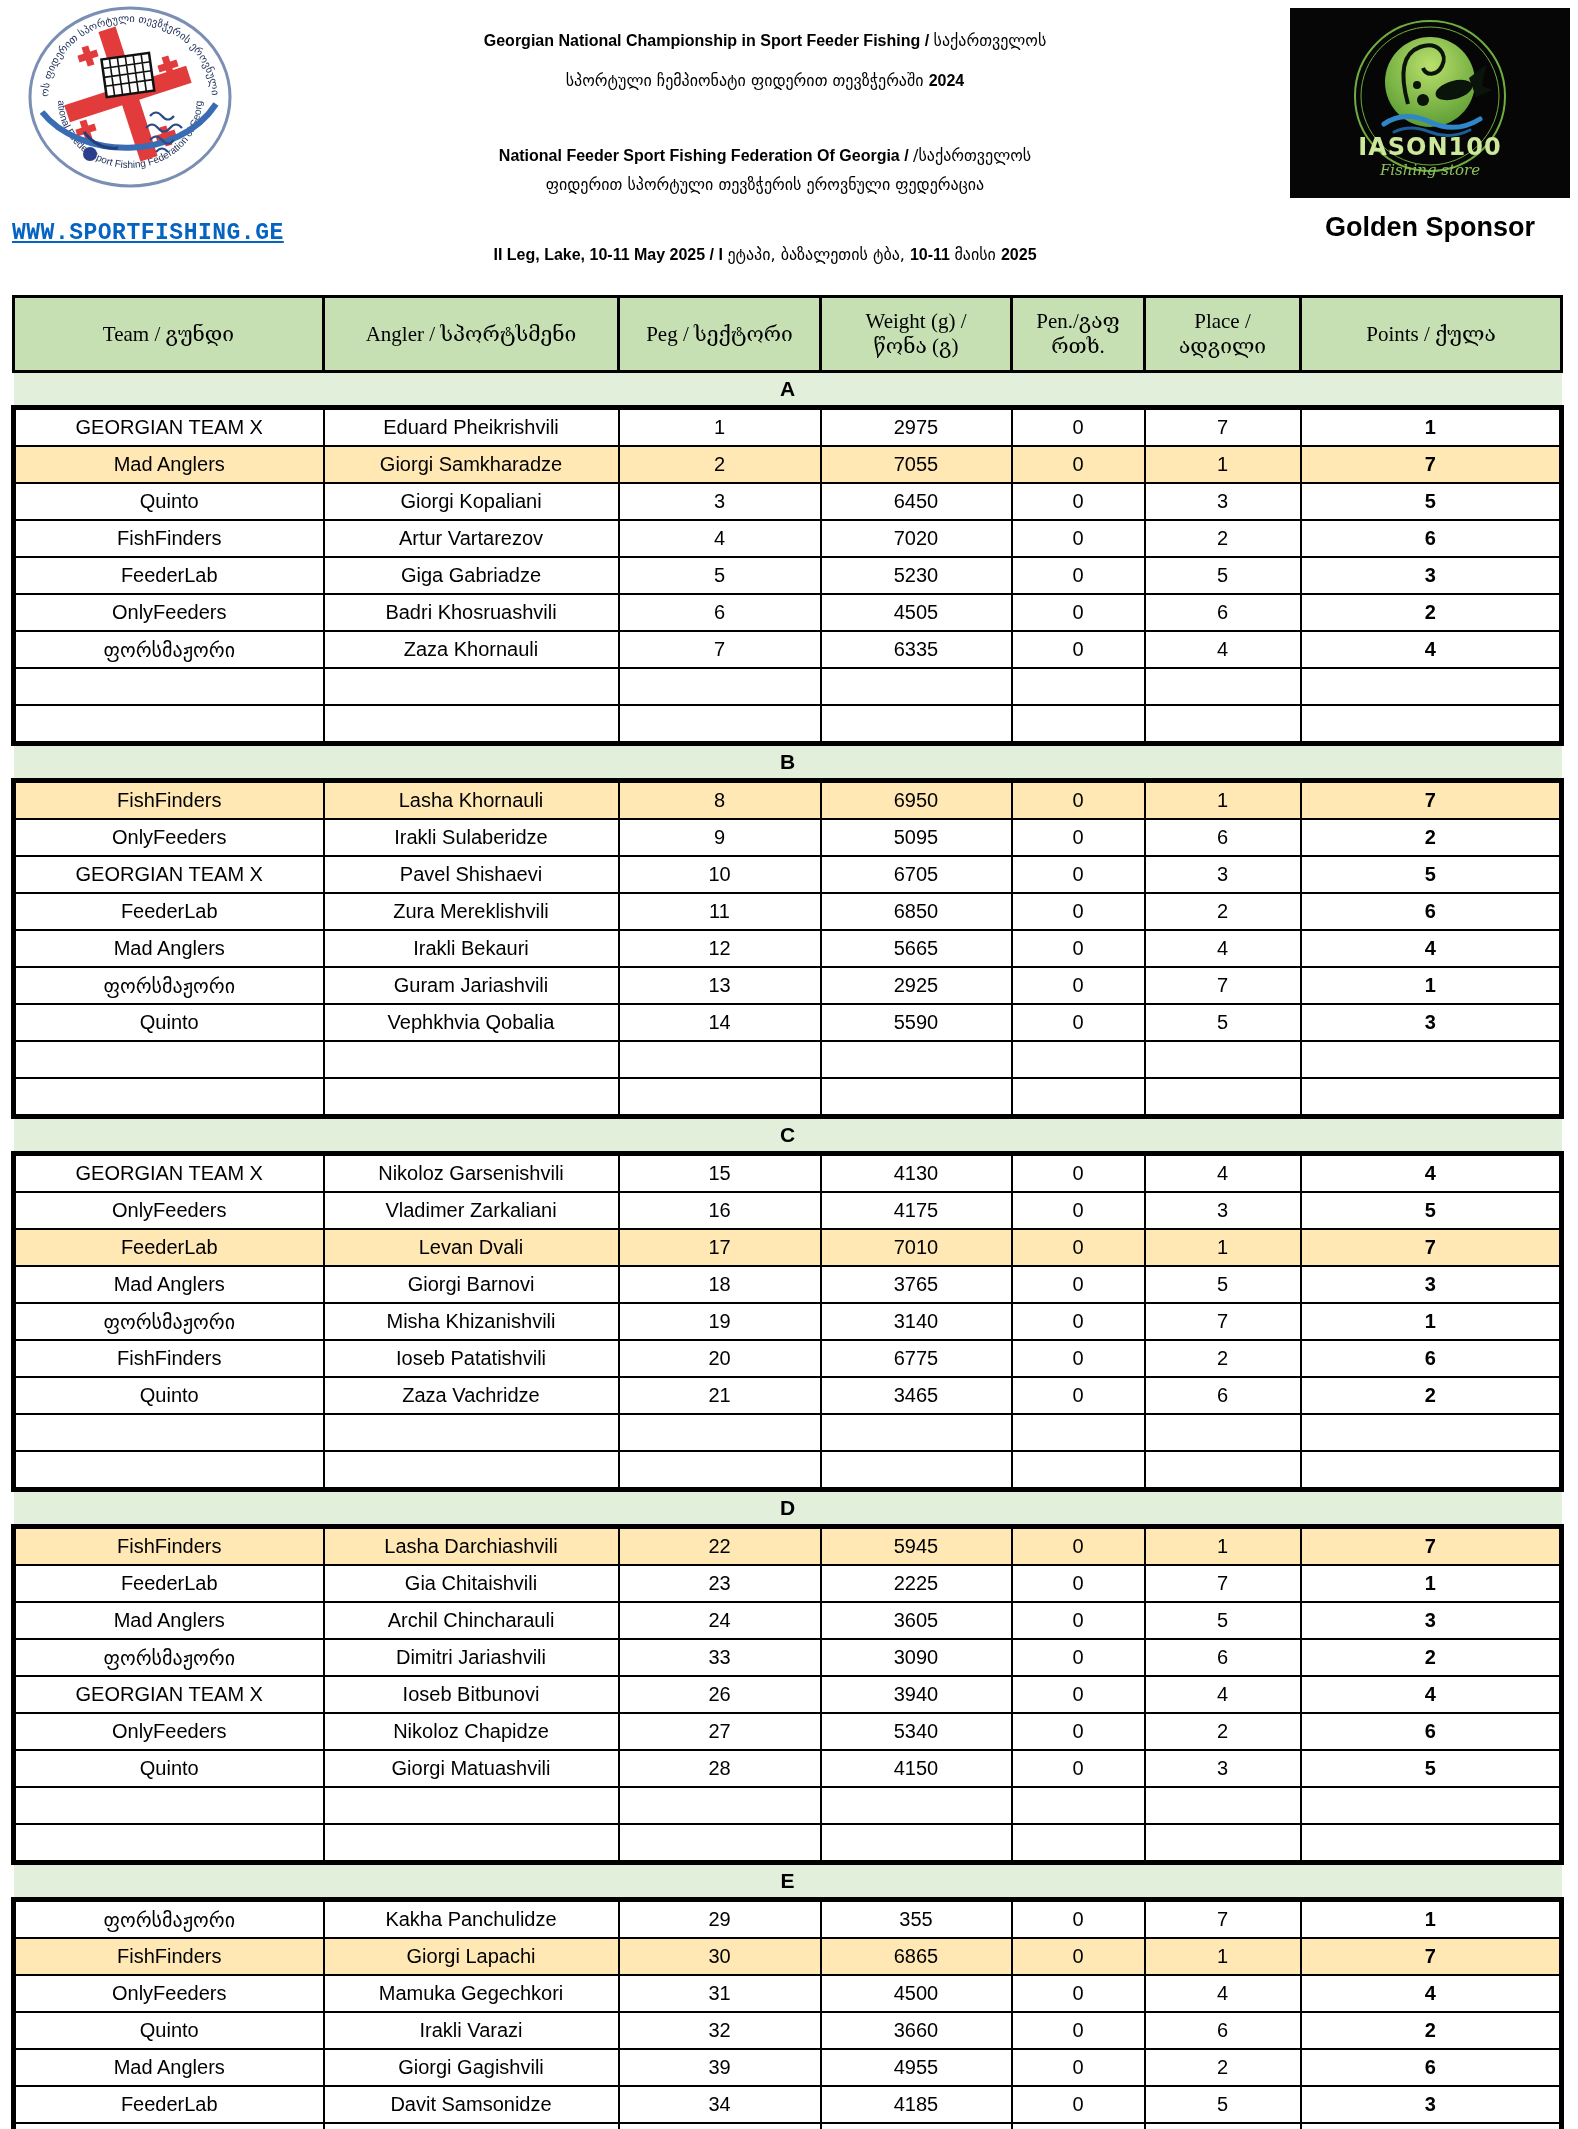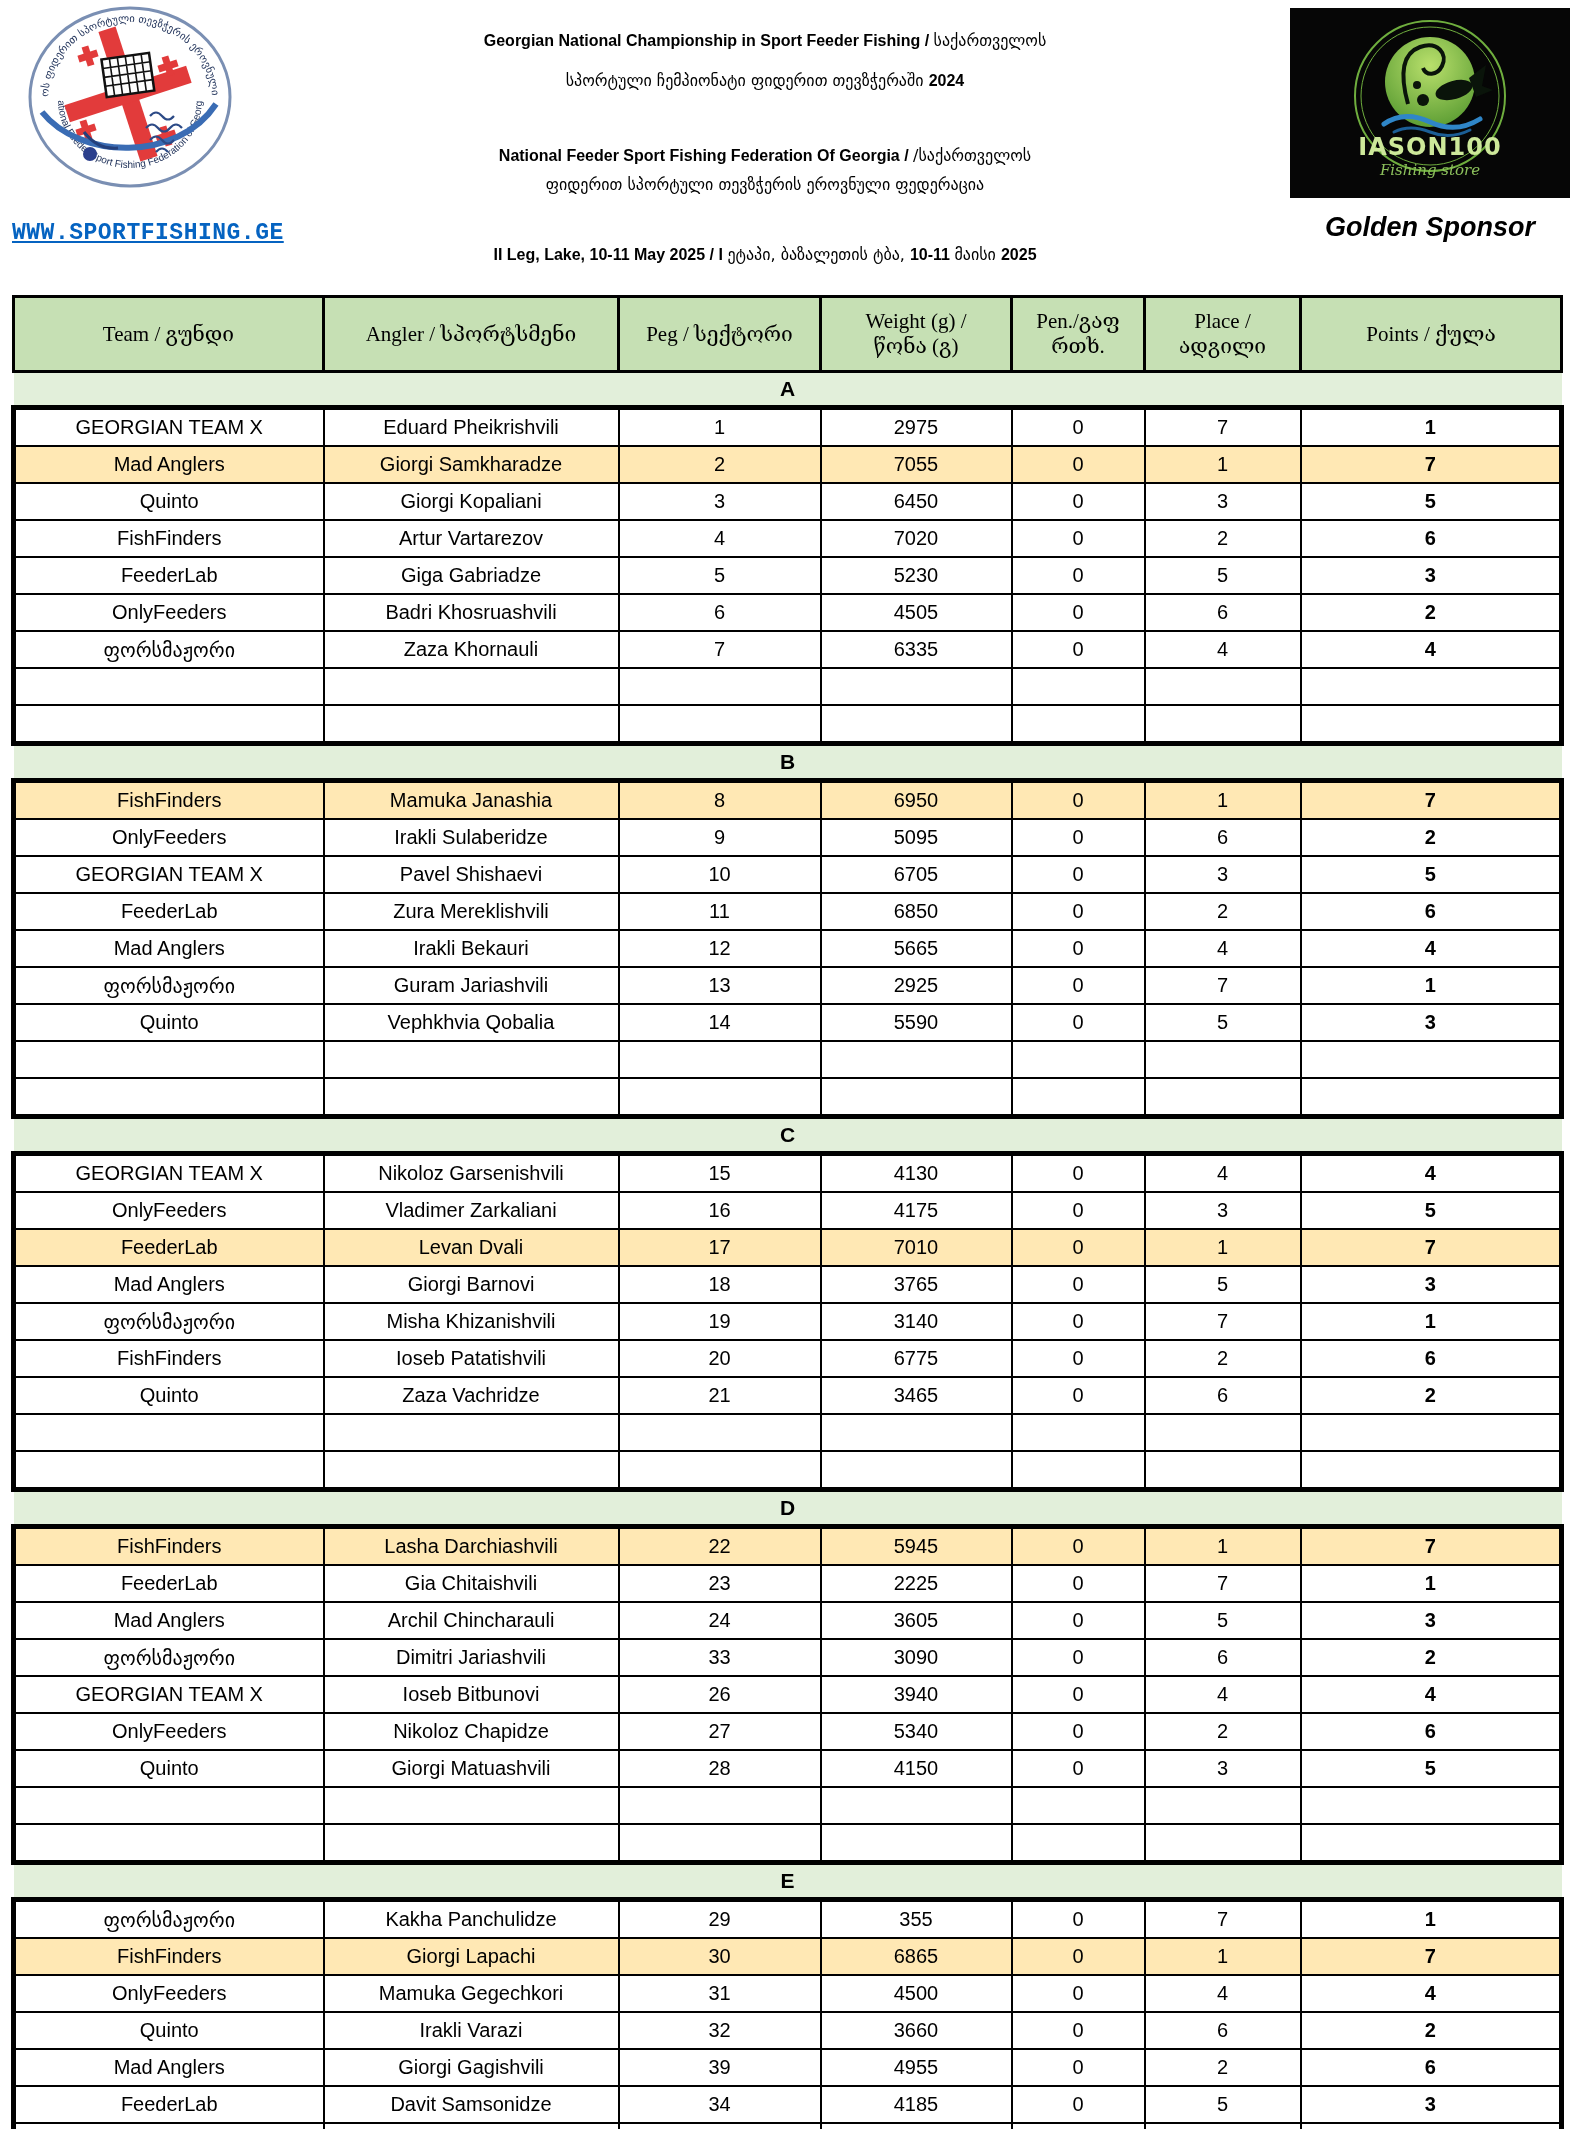--- a/index.html
+++ b/index.html
@@ -10,21 +10,21 @@
   .fed-logo{position:absolute;left:26px;top:4px;width:208px;height:186px;}
   .site-link{position:absolute;left:12px;top:220px;font-size:23px;font-weight:bold;
              letter-spacing:.5px;color:var(--link-blue);text-decoration:underline;cursor:pointer;font-family:Liberation Mono, monospace;}
   .title-block{position:absolute;left:240px;top:20px;width:1050px;text-align:center;}
   .title-line{position:absolute;left:0;width:100%;font-size:16px;line-height:34px;white-space:nowrap;}
   .tl1{top:4px;} .tl2{top:44px;} .tl3{top:101px;margin-top:18px;} .tl4{top:148px;} .tl5{top:218px;}
   .b{font-weight:bold;}
   .ka{font-weight:normal;font-family:"DejaVu Sans",sans-serif;}
   .sponsor-logo{position:absolute;left:1290px;top:8px;width:280px;height:190px;}
   .golden-sponsor{position:absolute;left:1285px;top:212px;width:290px;text-align:center;
-                  font-size:27px;font-weight:bold;font-style:italic;}
+                  font-size:27px;font-weight:bold;}
 
   
   table.results{position:absolute;left:11px;top:295px;width:1548px;
                 border-collapse:collapse;table-layout:fixed;}
   .results th{background:var(--header-green);border:3px solid #000;height:72px;
               font-family:"Liberation Serif","DejaVu Serif","DejaVu Sans",serif;
               font-weight:normal;font-size:21px;text-align:center;vertical-align:middle;padding:0;}
   .results td{border:2px solid #000;height:35px;text-align:center;vertical-align:middle;
               font-size:20px;padding:0 2px;overflow:hidden;white-space:nowrap;}
   tr.section-row td{border:0;background:var(--section-green);font-weight:bold;
@@ -226,21 +226,21 @@
           <td></td>
           <td></td>
           <td></td>
           <td></td>
         </tr>
         <tr class="section-row">
           <td colspan="7">B</td>
         </tr>
         <tr class="data-row highlight sec-top">
           <td>FishFinders</td>
-          <td>Mamuka Janashia</td>
+          <td>Lasha Khornauli</td>
           <td>8</td>
           <td>6950</td>
           <td>0</td>
           <td>1</td>
           <td>7</td>
         </tr>
         <tr class="data-row">
           <td>OnlyFeeders</td>
           <td>Irakli Sulaberidze</td>
           <td>9</td>

